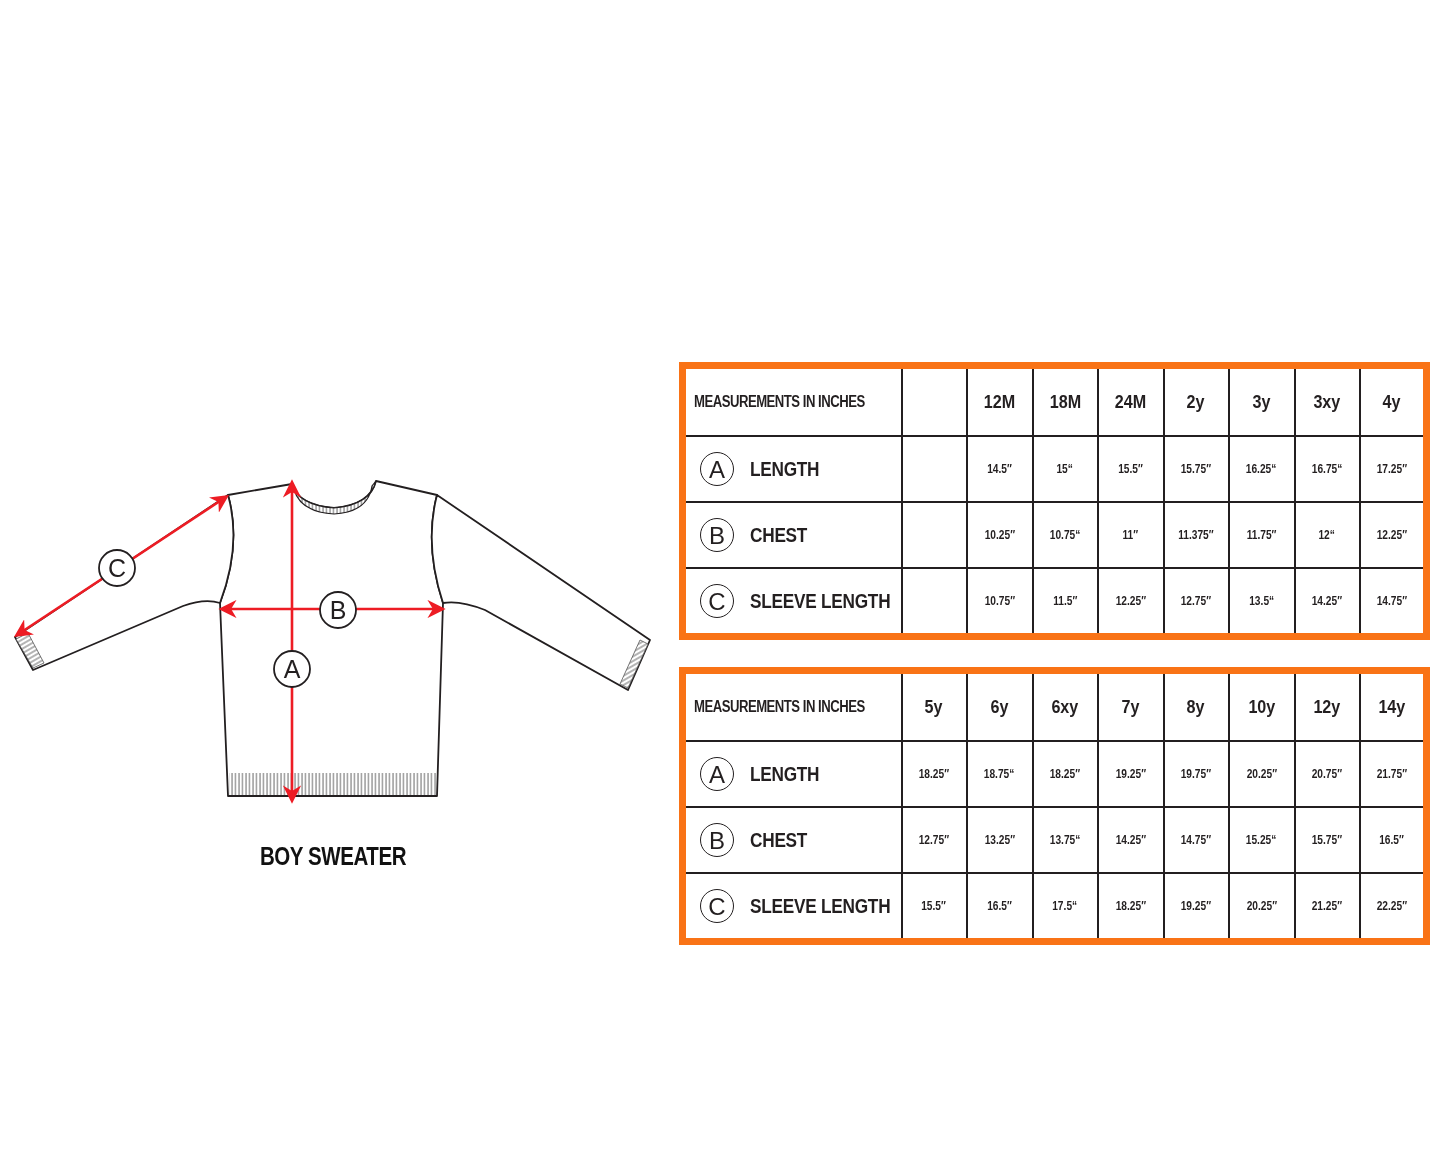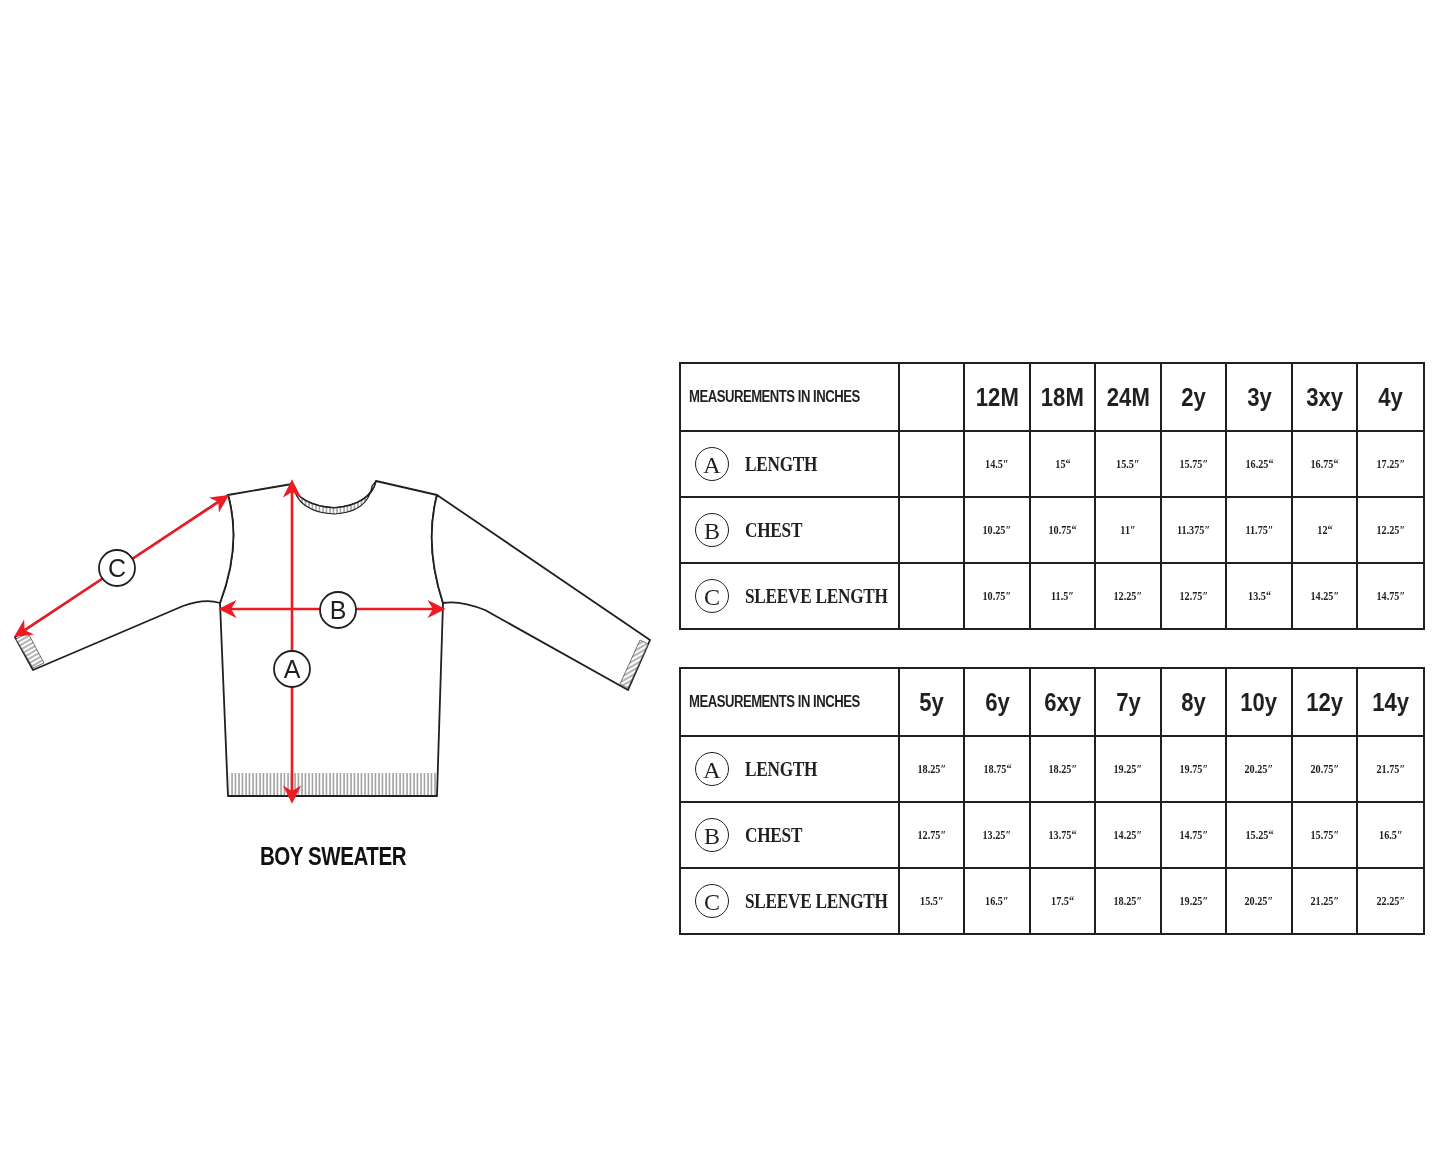--- a/index.html
+++ b/index.html
@@ -3,31 +3,31 @@
 <meta charset="utf-8">
 <style>
   html, body { margin: 0; padding: 0; background: #ffffff; }
   body { width: 1445px; height: 1156px; position: relative; overflow: hidden;
          font-family: "Liberation Sans", sans-serif; color: #231f20; }
   .illustration { position: absolute; left: 0; top: 460px; width: 660px; height: 360px; }
   .caption { position: absolute; left: 218px; top: 842px; width: 230px; text-align: center;
              font-family: "Liberation Sans", sans-serif; font-weight: bold; font-size: 25px;
              letter-spacing: -0.5px; transform: scaleX(0.82); transform-origin: center; color: #111; }
   table.size-table { position: absolute; left: 679px; border-collapse: collapse; table-layout: fixed;
-                     border: 2px solid #f97316; }
+                     border: 7px solid #f97316; }
   table.size-table td { border: 2px solid #231f20; text-align: center; vertical-align: middle;
                         font-weight: bold; color: #231f20; padding: 0; overflow: hidden; white-space: nowrap; }
   .t1 { top: 362px; }
   .t2 { top: 667px; }
   .hdr-row td { height: 66px; }
-  .data-row td { height: 64px; font-family: Liberation Serif, serif; }
+  .data-row td { height: 64px; }
   .meas-title { font-size: 16px; letter-spacing: -0.6px; text-align: left !important; padding-left: 8px !important;
                 transform-origin: left center; }
   .meas-title span { display: inline-block; transform: scaleX(0.82); transform-origin: left center; white-space: nowrap; }
-  .size-head { font-size: 26px; }
+  .size-head { font-size: 19px; }
   .size-head span, .val span { display: inline-block; transform: scaleX(0.85); }
   .val { font-size: 12px; }
   .label-cell { text-align: left !important; padding-left: 14px !important; }
   .circle { display: inline-block; width: 34px; height: 34px; border: 1.6px solid #231f20; border-radius: 50%;
             text-align: center; line-height: 34px; font-weight: normal; font-size: 24px; vertical-align: middle;
             box-sizing: border-box; }
   .row-label { display: inline-block; font-size: 21px; vertical-align: middle; margin-left: 16px;
                transform: scaleX(0.82); transform-origin: left center; letter-spacing: -0.3px; }
 </style>
 </head>

